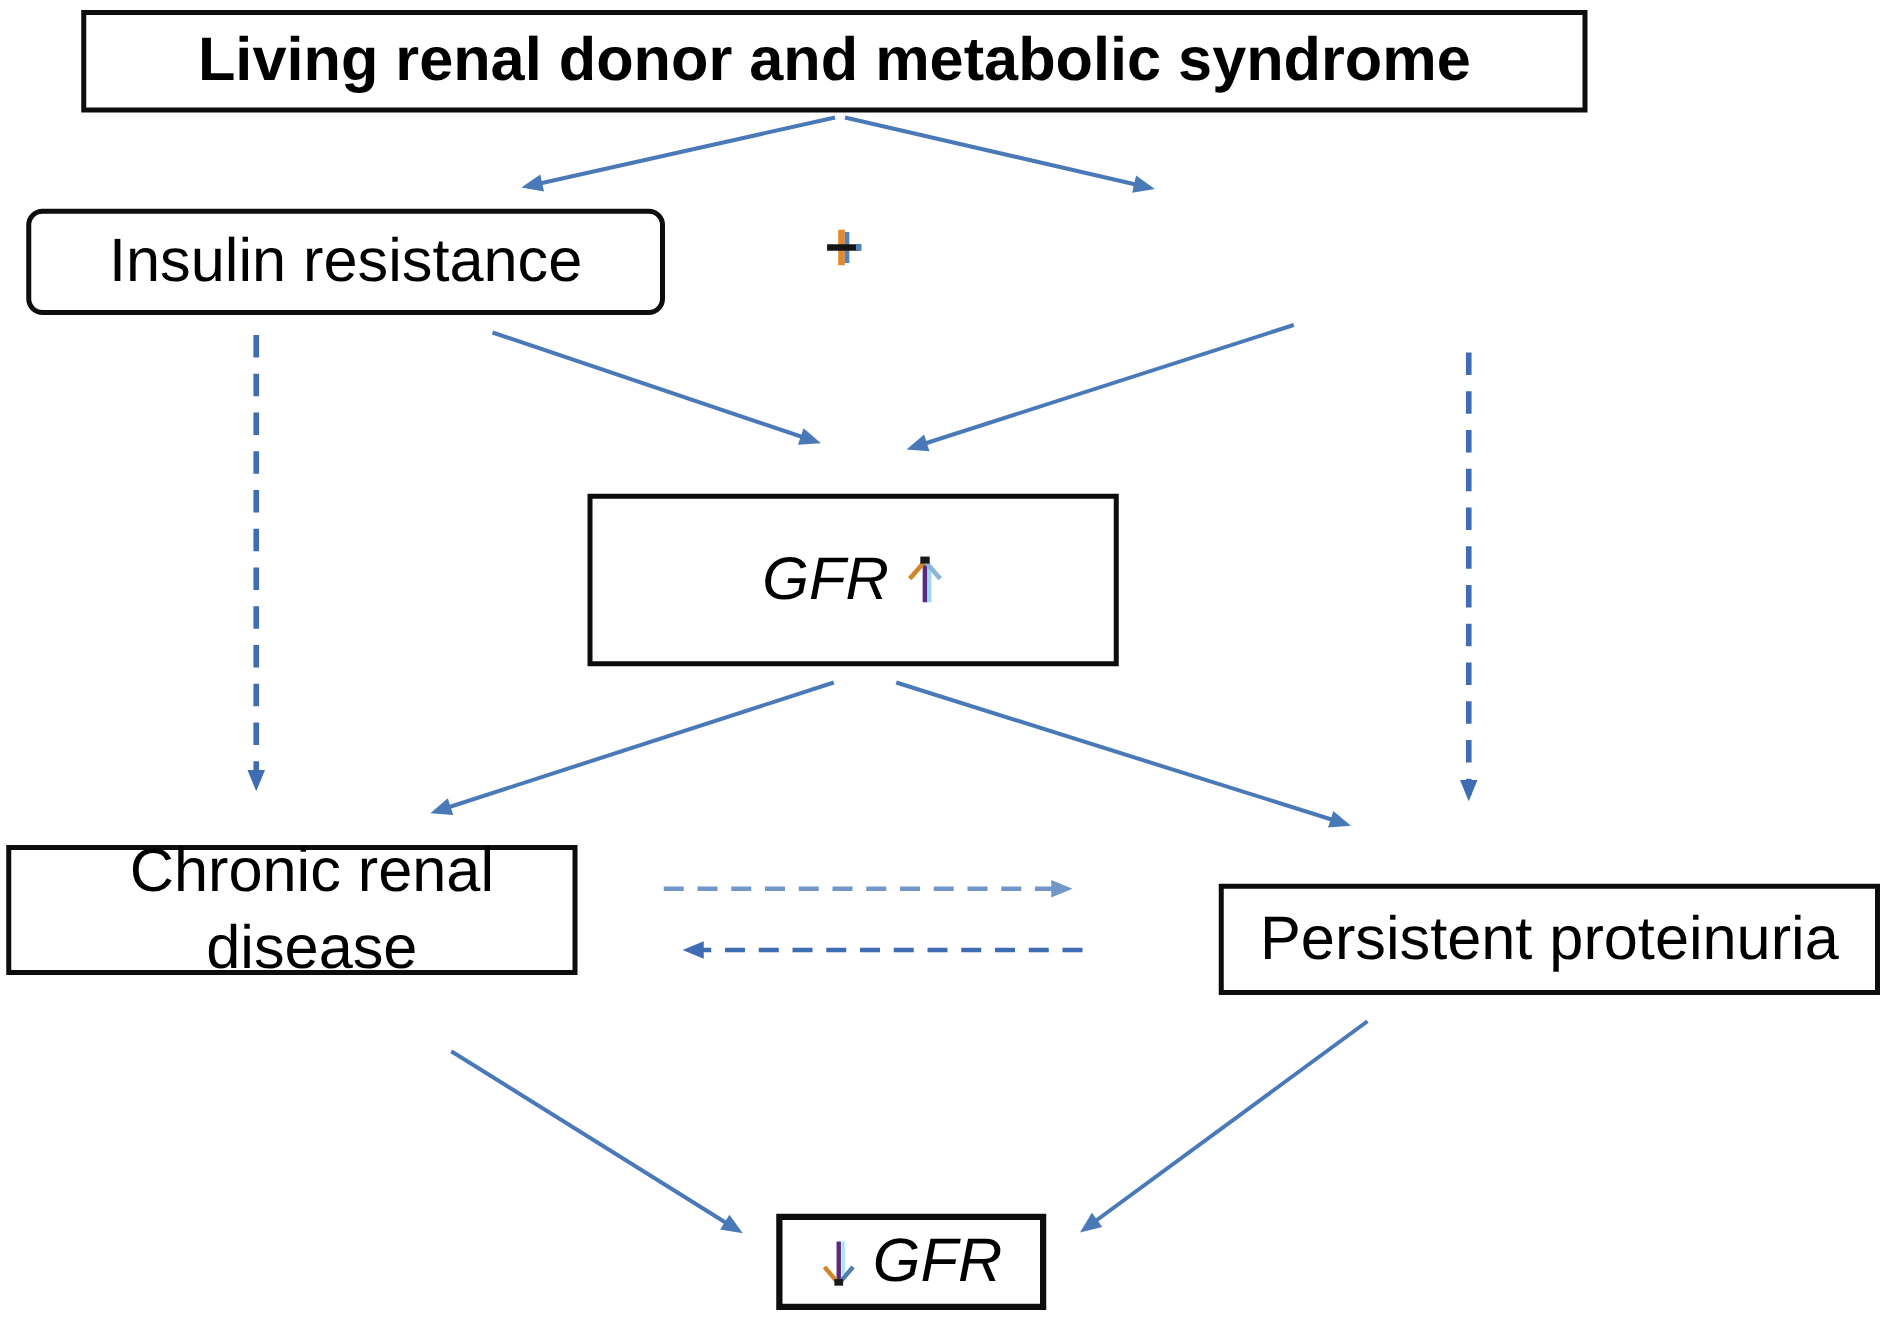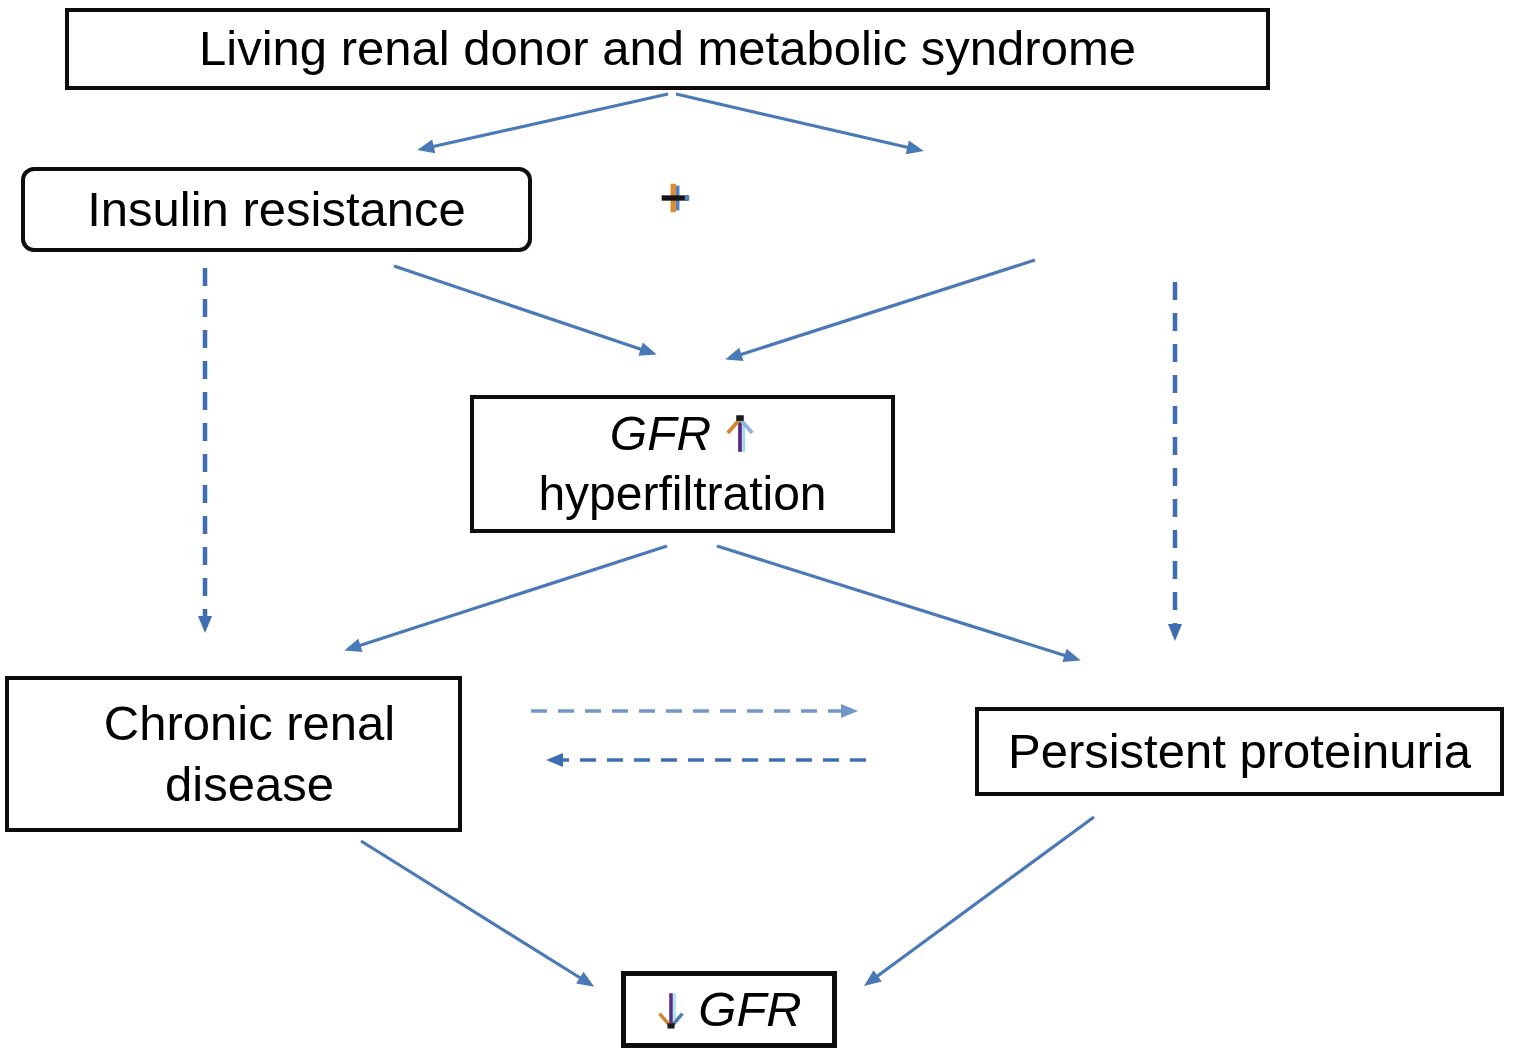--- a/index.html
+++ b/index.html
@@ -19,25 +19,25 @@
     border:4px solid #0d0d0d;
     background:#ffffff;
     display:flex;flex-direction:column;
     align-items:center;justify-content:center;
     text-align:center;
     color:#000000;
     font-size:49px;
     line-height:1.25;
     white-space:nowrap;
   }
-  .node-top        {left:65px;  top:8px;   width:1205px; height:82px;}
+  .node-top        {left:65px;  top:8px;   width:1205px; height:82px;font-weight:bold;}
   .node-insulin    {left:21px;  top:167px; width:511px;  height:85px;border-radius:13px;}
   .node-reduced    {left:789px; top:160px; width:516px;  height:90px;}
   .node-gfr        {left:470px; top:395px; width:425px;  height:138px; font-size:48px;}
-  .node-chronic    {left:5px;   top:676px; width:457px;  height:156px;padding-left:32px;}
+  .node-chronic    {left:5px;   top:676px; width:457px;  height:104px;padding-left:32px;}
   .node-persistent {left:975px; top:707px; width:529px;  height:89px;}
   .node-gfrdown    {left:621px; top:971px; width:216px;  height:77px; border-width:5px;}
   .icon-line{display:flex;flex-direction:row;align-items:center;justify-content:center;gap:14px;font-style:italic;}
   .icon-line svg{display:block;}
   .plus-wrap{
     position:absolute;left:659px;top:181px;width:32px;height:34px;
   }
   .sr-only{
     position:absolute;width:1px;height:1px;overflow:hidden;
     clip:rect(0 0 0 0);white-space:nowrap;
@@ -103,21 +103,20 @@
     <div class="icon-line">
       <span>GFR</span>
       <svg width="30" height="42" viewBox="0 0 32 44" xmlns="http://www.w3.org/2000/svg">
         <path d="M16 9 V41" stroke="#5a2a83" stroke-width="4"></path>
         <path d="M20 11 V41" stroke="#9fd8ee" stroke-width="3"></path>
         <path d="M3 21 L15 7" stroke="#d2862a" stroke-width="4"></path>
         <path d="M17 7 L29 21" stroke="#8fb3d9" stroke-width="4"></path>
         <rect x="12" y="2" width="8" height="6" fill="#1a1a1a"></rect>
       </svg>
     </div>
-    <div>hyperfiltration</div>
   </div>
 
   <div class="node node-chronic">
     <div>Chronic renal</div>
     <div>disease</div>
   </div>
 
   <div class="node node-persistent">
     <span>Persistent proteinuria</span>
   </div>

